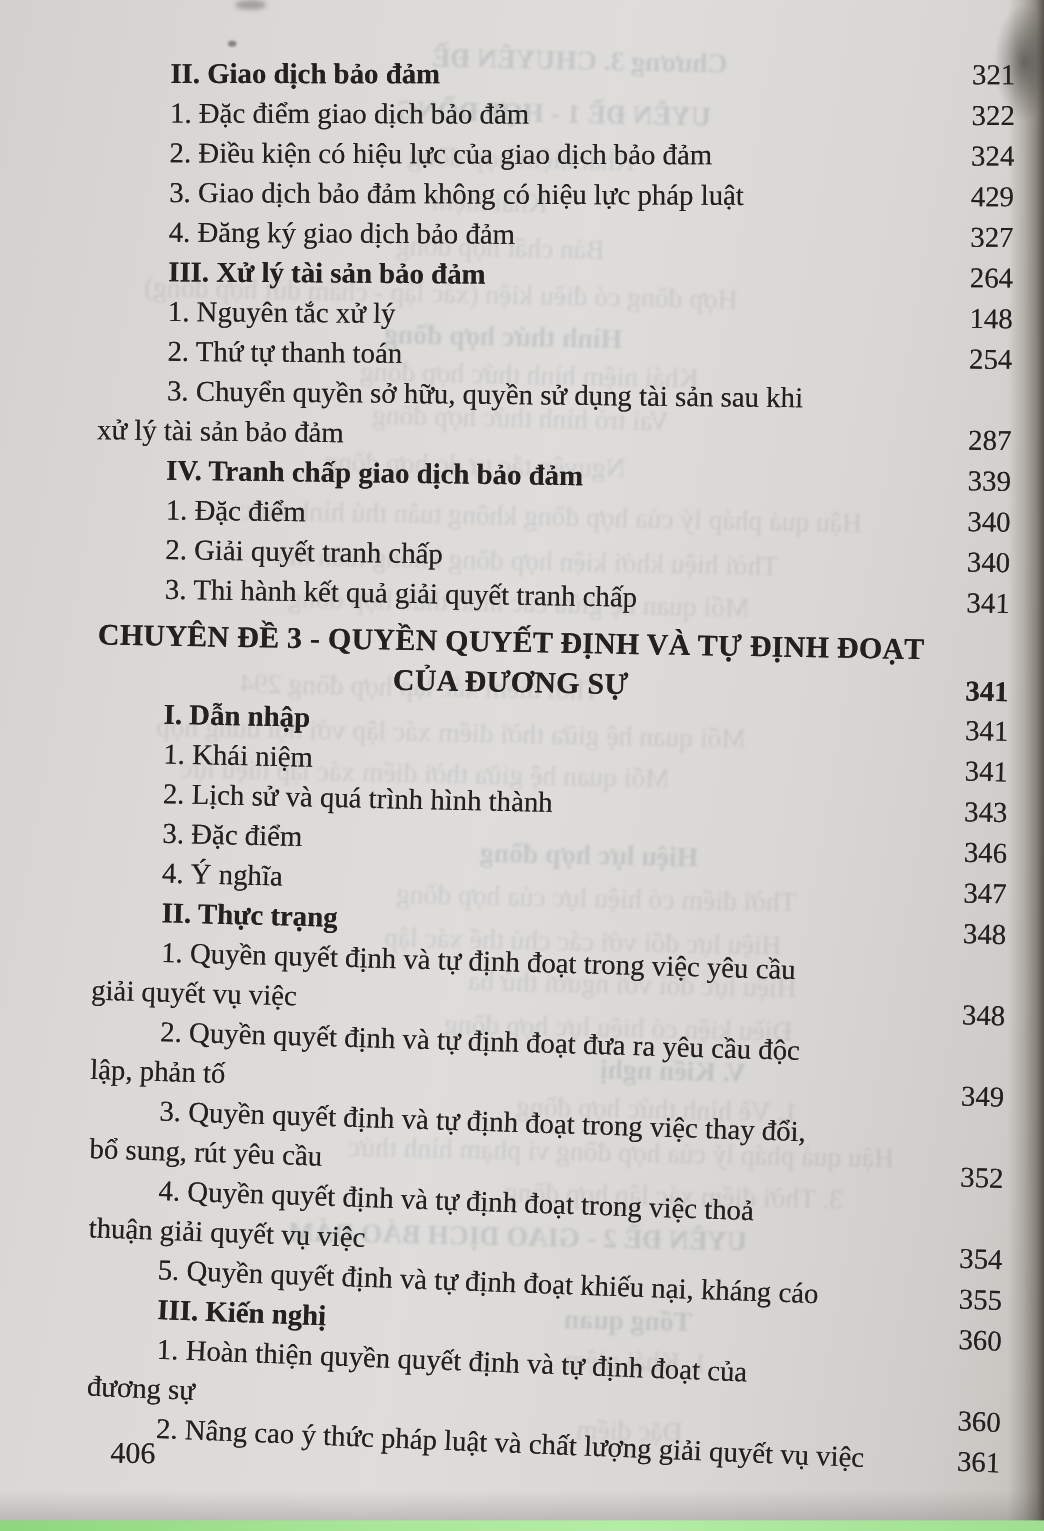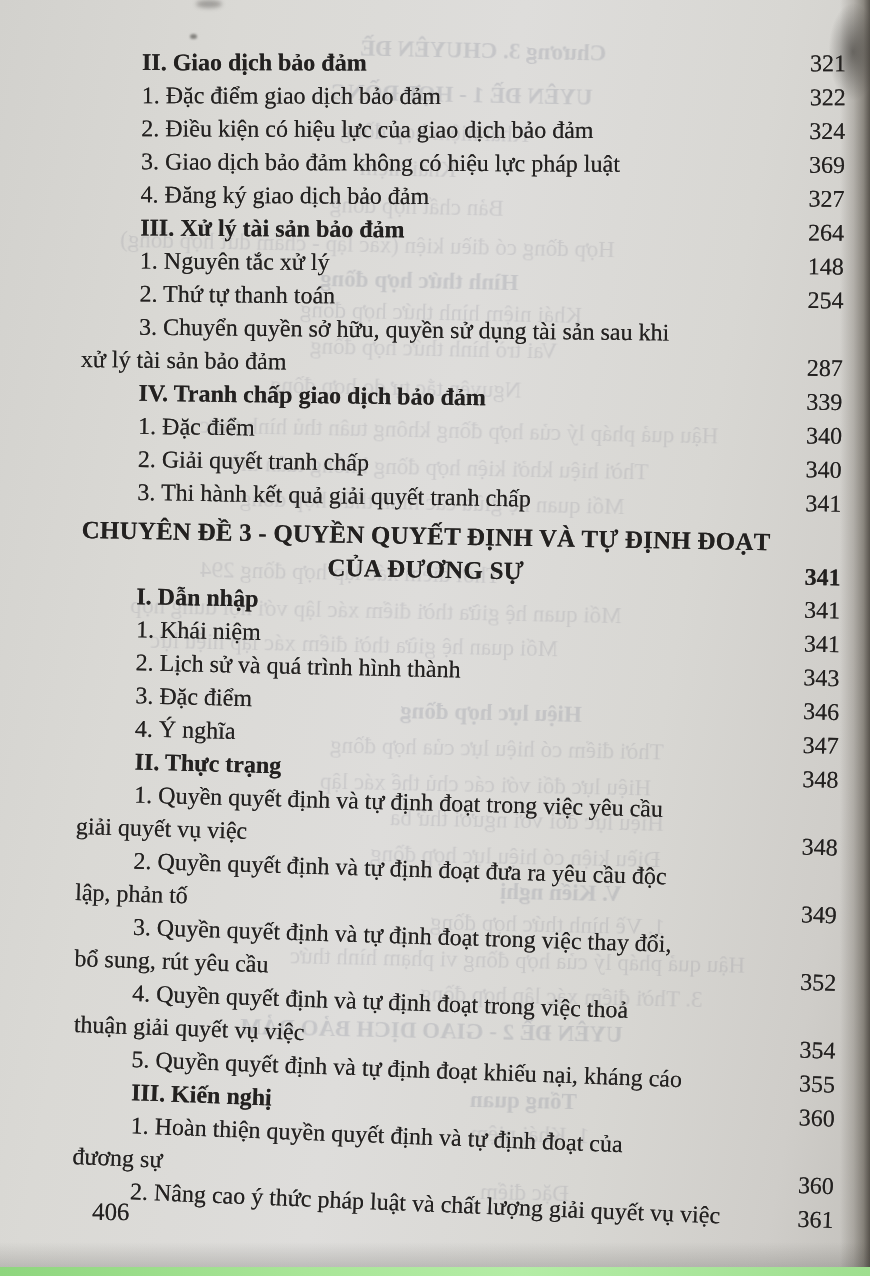--- a/index.html
+++ b/index.html
@@ -110,21 +110,21 @@
       <div class="row item" style="transform: translateX(-0.3px) rotate(0.17deg);">
     <span class="t">1. Đặc điểm giao dịch bảo đảm</span>
     <span class="p">322</span>
   </div>
       <div class="row item" style="transform: translateX(-0.7px) rotate(0.23deg);">
     <span class="t">2. Điều kiện có hiệu lực của giao dịch bảo đảm</span>
     <span class="p">324</span>
   </div>
       <div class="row item" style="transform: translateX(-1px) rotate(0.3deg);">
     <span class="t">3. Giao dịch bảo đảm không có hiệu lực pháp luật</span>
-    <span class="p">369</span>
+    <span class="p">429</span>
   </div>
       <div class="row item" style="transform: translateX(-1.4px) rotate(0.36deg);">
     <span class="t">4. Đăng ký giao dịch bảo đảm</span>
     <span class="p">327</span>
   </div>
       <div class="row heading" style="transform: translateX(-1.8px) rotate(0.43deg);">
     <span class="t">III. Xử lý tài sản bảo đảm</span>
     <span class="p">264</span>
   </div>
       <div class="row item" style="transform: translateX(-2.1px) rotate(0.5deg);">

